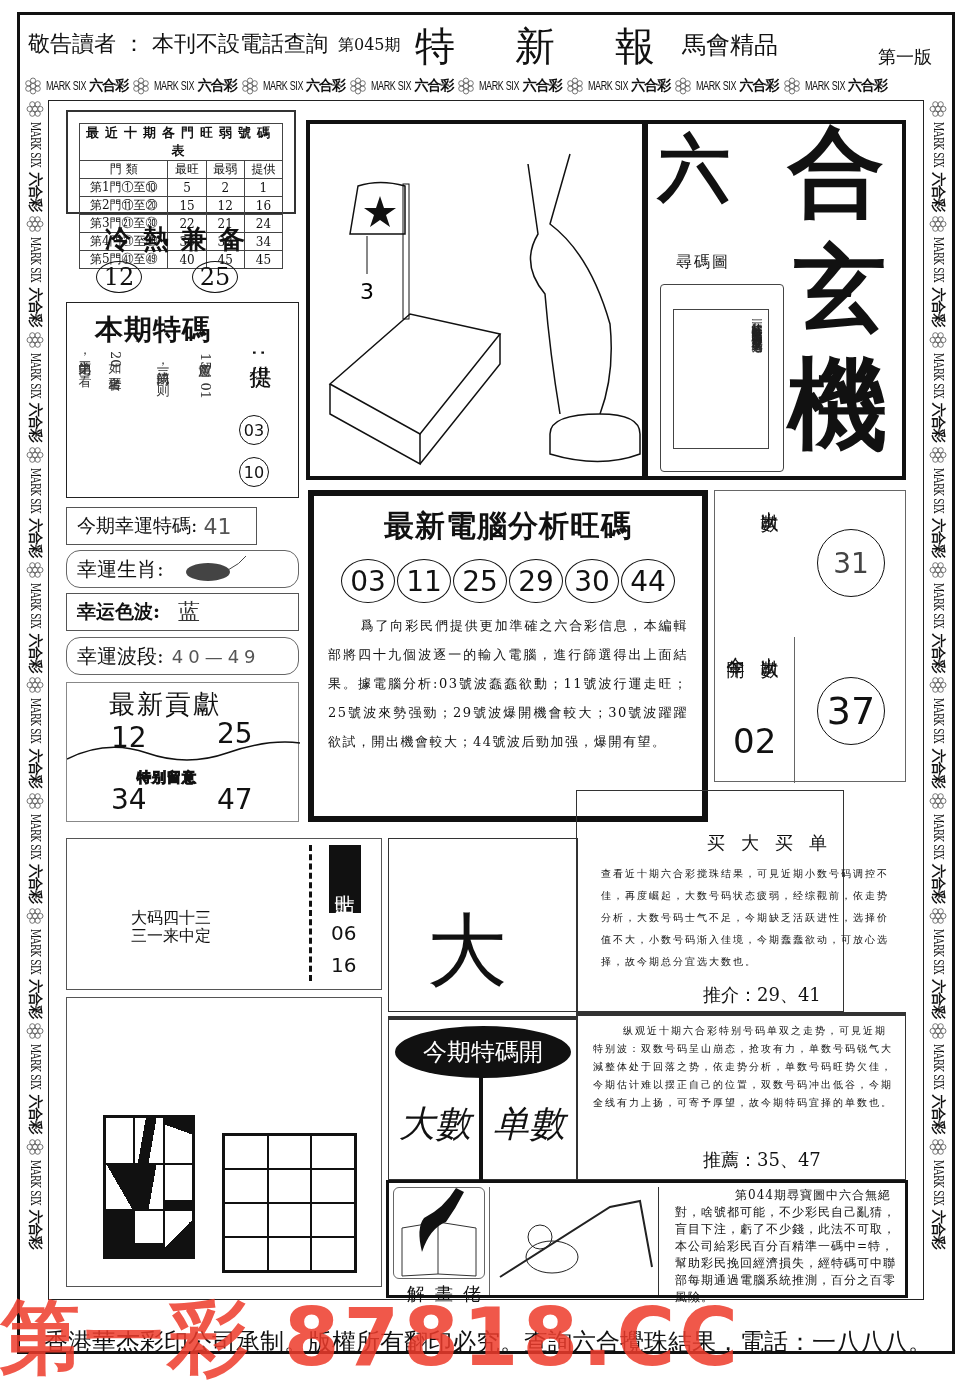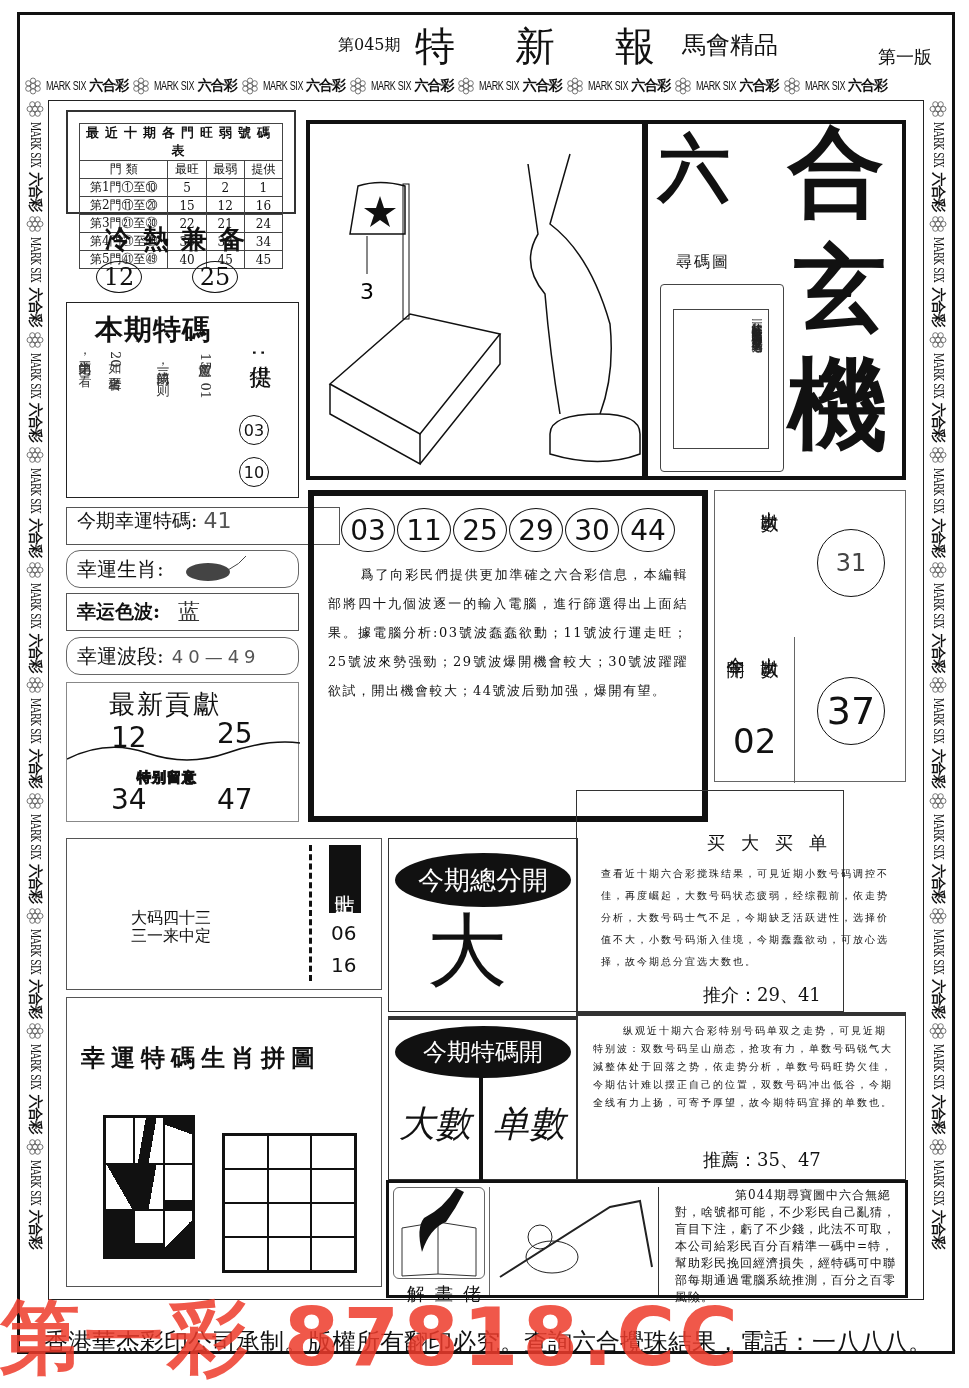--- a/index.html
+++ b/index.html
@@ -41,20 +41,21 @@
   .grid9 div{border:1px solid #111}
   .watermark{left:0;top:1298px;font-family:"DejaVu Sans",sans-serif;font-weight:bold;font-size:80px;color:#ee3b2b;opacity:.85;letter-spacing:4px;white-space:nowrap;line-height:1}
   .footer{left:20px;top:1330px;width:932px;height:24px;font-size:24px;line-height:24px;white-space:nowrap;letter-spacing:0px}
 </style>
 </head>
 <body>
 
 <div class="abs frame"></div>
 
 <div class="abs hdr">
+  <span class="abs notice">敬告讀者 ： 本刊不設電話查詢</span>
   <span class="abs issue">第045期</span>
   <span class="abs title">特新報</span>
   <span class="abs brand">馬會精品</span>
   <span class="abs edition">第一版</span>
 </div>
 
 <div class="abs band-top" id="bandTop">
     <span class="band-item">
       <svg class="flower" viewBox="0 0 18 18">
         <g fill="none" stroke="#555" stroke-width="0.8">
@@ -546,21 +547,21 @@
   <div class="abs bold sans" style="left:28px;top:8px;font-size:28px;letter-spacing:1px">本期特碼</div>
   <div class="abs vtext" style="left:10px;top:48px;height:140px;font-size:13px;color:#333">第三门之中，看</div>
   <div class="abs vtext" style="left:40px;top:48px;height:140px;font-size:13px;color:#333">如20者转至</div>
   <div class="abs vtext" style="left:88px;top:58px;height:130px;font-size:13px;color:#333">二门或第一门，则</div>
   <div class="abs vtext" style="left:130px;top:50px;height:130px;font-size:13px;color:#333">应留意15、01</div>
   <div class="abs vtext sans" style="left:180px;top:46px;font-size:22px">提供:</div>
   <span class="abs circle" style="left:172px;top:112px;width:30px;height:30px;font-size:16px">03</span>
   <span class="abs circle" style="left:172px;top:154px;width:30px;height:30px;font-size:16px">10</span>
 </div>
 
-<div class="box" style="left:66px;top:507px;width:274px;height:38px;display:flex;align-items:flex-start;padding-left:10px;font-size:19px">
+<div class="box" style="left:66px;top:507px;width:191px;height:38px;display:flex;align-items:center;padding-left:10px;font-size:19px">
   <span>今期幸運特碼:</span>
   <span class="num" style="margin-left:6px;color:#555;font-size:22px">41</span>
 </div>
 <div class="pill" style="left:66px;top:550px;width:233px">
   <span>幸運生肖:</span>
   <svg width="70" height="30" style="margin-left:14px">
       <ellipse cx="30" cy="18" rx="22" ry="9" fill="#444"></ellipse>
       <path d="M50 16 Q62 10 68 2" stroke="#444" fill="none"></path>
     </svg>
 </div>
@@ -605,53 +606,53 @@
   <div class="abs bold" style="left:140px;top:0px;font-size:96px;line-height:1">合</div>
   <div class="abs sans" style="left:28px;top:128px;font-size:16px;letter-spacing:2px">尋碼圖</div>
   <div class="abs" style="left:12px;top:160px;width:124px;height:188px;border:1px solid #444;border-radius:4px">
     <div class="abs" style="left:12px;top:24px;width:96px;height:140px;border:1px solid #444;padding:4px;writing-mode:vertical-rl;font-size:11px;line-height:15px;color:#222" id="scrollText">一分波红相 出一旺蛇尊 只出出已守定 八马合奂宜狂 寸肥虎寸 七猪老鬼办</div>
   </div>
   <div class="abs bold" style="left:146px;top:118px;font-size:92px;line-height:1">玄</div>
   <div class="abs bold" style="left:140px;top:230px;font-size:100px;line-height:1">機</div>
 </div>
 
 <div class="box" style="left:308px;top:490px;width:400px;height:332px;border:6px solid #111">
+  <div class="bold sans" style="text-align:center;font-size:30px;margin-top:10px;letter-spacing:1px">最新電腦分析旺碼</div>
   <div style="display:flex;justify-content:center;gap:2px;margin-top:12px" id="compNums">
     <span class="circle" style="width:54px;height:44px;font-size:28px">03</span>
     <span class="circle" style="width:54px;height:44px;font-size:28px">11</span>
     <span class="circle" style="width:54px;height:44px;font-size:28px">25</span>
     <span class="circle" style="width:54px;height:44px;font-size:28px">29</span>
     <span class="circle" style="width:54px;height:44px;font-size:28px">30</span>
     <span class="circle" style="width:54px;height:44px;font-size:28px">44</span>
   </div>
   <div class="para" style="padding:8px 14px 0 14px;text-indent:2.5em">爲了向彩民們提供更加準確之六合彩信息，本編輯部將四十九個波逐一的輸入電腦，進行篩選得出上面結果。據電腦分析:03號波蠢蠢欲動；11號波行運走旺；25號波來勢强勁；29號波爆開機會較大；30號波躍躍欲試，開出機會較大；44號波后勁加强，爆開有望。</div>
 </div>
 
 <div class="box" style="left:714px;top:490px;width:192px;height:292px;border-color:#666">
-  <span class="abs circle" style="left:102px;top:38px;width:68px;height:68px;font-size:24px;color:#444">31</span>
+  <span class="abs circle" style="left:102px;top:38px;width:68px;height:68px;font-size:28px;color:#444">31</span>
   <div class="abs" style="left:0;top:146px;width:80px;height:146px;border-right:1px solid #666">
     <div class="abs vtext sans" style="left:10px;top:6px;font-size:18px;letter-spacing:2px">今年開</div>
     <div class="abs sans" style="left:18px;top:84px;font-size:34px">02</div>
   </div>
   <span class="abs circle" style="left:102px;top:186px;width:68px;height:68px;font-size:38px">37</span>
   <div class="abs vtext sans" style="left:44px;top:6px;font-size:18px;letter-spacing:2px">出次數</div>
   <div class="abs vtext sans" style="left:44px;top:152px;font-size:18px;letter-spacing:2px">出次數</div>
 </div>
 
 <div class="box" style="left:66px;top:838px;width:316px;height:152px">
   <div class="abs" style="left:64px;top:70px;font-size:16px;line-height:18px">大码四十三</div>
   <div class="abs" style="left:64px;top:88px;font-size:16px;line-height:18px">三一来中定</div>
   <div class="abs" style="left:242px;top:6px;width:0;height:136px;border-left:3px dashed #111"></div>
   <div class="abs vtext sans" style="left:262px;top:6px;width:32px;height:68px;background:#111;color:#fff;font-size:20px;display:flex;align-items:center;justify-content:center">貼士</div>
   <div class="abs sans" style="left:264px;top:82px;font-size:20px">06</div>
   <div class="abs sans" style="left:264px;top:114px;font-size:20px">16</div>
 </div>
 
 <div class="box" style="left:66px;top:997px;width:316px;height:290px">
-  <div class="abs bold" style="left:14px;top:44px;font-size:24px;letter-spacing:6px">幸運特碼生肖拼圖</div>
   <div class="abs grid9" style="left:36px;top:117px;width:92px;height:144px;grid-template-rows:repeat(3,1fr)">
     <div></div>
       <div style="background:linear-gradient(100deg,#fff 30%,#111 30%,#111 60%,#fff 60%)"></div>
       <div style="background:linear-gradient(200deg,#111 30%,#fff 30%)"></div>
     <div style="background:linear-gradient(60deg,#fff 50%,#111 50%)"></div>
       <div style="background:linear-gradient(100deg,#111 60%,#fff 60%)"></div>
       <div style="background:linear-gradient(0deg,#111 20%,#fff 20%)"></div>
     <div style="background:#111"></div>
       <div style="background:linear-gradient(0deg,#111 30%,#fff 30%)"></div>
       <div style="background:linear-gradient(135deg,#fff 50%,#111 50%)"></div>
@@ -666,21 +667,20 @@
     <div></div>
       <div></div>
       <div></div>
     <div></div>
       <div></div>
       <div></div>
   </div>
 </div>
 
 <div class="box" style="left:388px;top:838px;width:190px;height:174px;border-color:#333">
-  <div class="abs oval" style="left:6px;top:14px;width:176px;height:54px;font-size:26px">今期總分開</div>
   <div class="abs" style="left:38px;top:72px;font-size:80px;line-height:1">大</div>
 </div>
 <div class="box" style="left:576px;top:790px;width:268px;height:222px;border-color:#333">
   <div class="abs" style="left:130px;top:40px;font-size:18px;letter-spacing:16px">买大买单</div>
   <div class="abs small-para" style="left:24px;top:72px;width:290px">查看近十期六合彩搅珠结果，可見近期小数号码调控不佳，再度崛起，大数号码状态疲弱，经综觀前，依走势分析，大数号码士气不足，今期缺乏活跃进性，选择价值不大，小数号码渐入佳境，今期蠢蠢欲动，可放心选择，故今期总分宜选大数也。</div>
   <div class="abs" style="left:126px;top:192px;font-size:18px">推介：29、41</div>
 </div>
 
 <div class="box" style="left:388px;top:1016px;width:190px;height:164px;border-top:4px solid #111;border-color:#333">
   <div class="abs oval" style="left:6px;top:6px;width:176px;height:52px;font-size:24px">今期特碼開</div>

